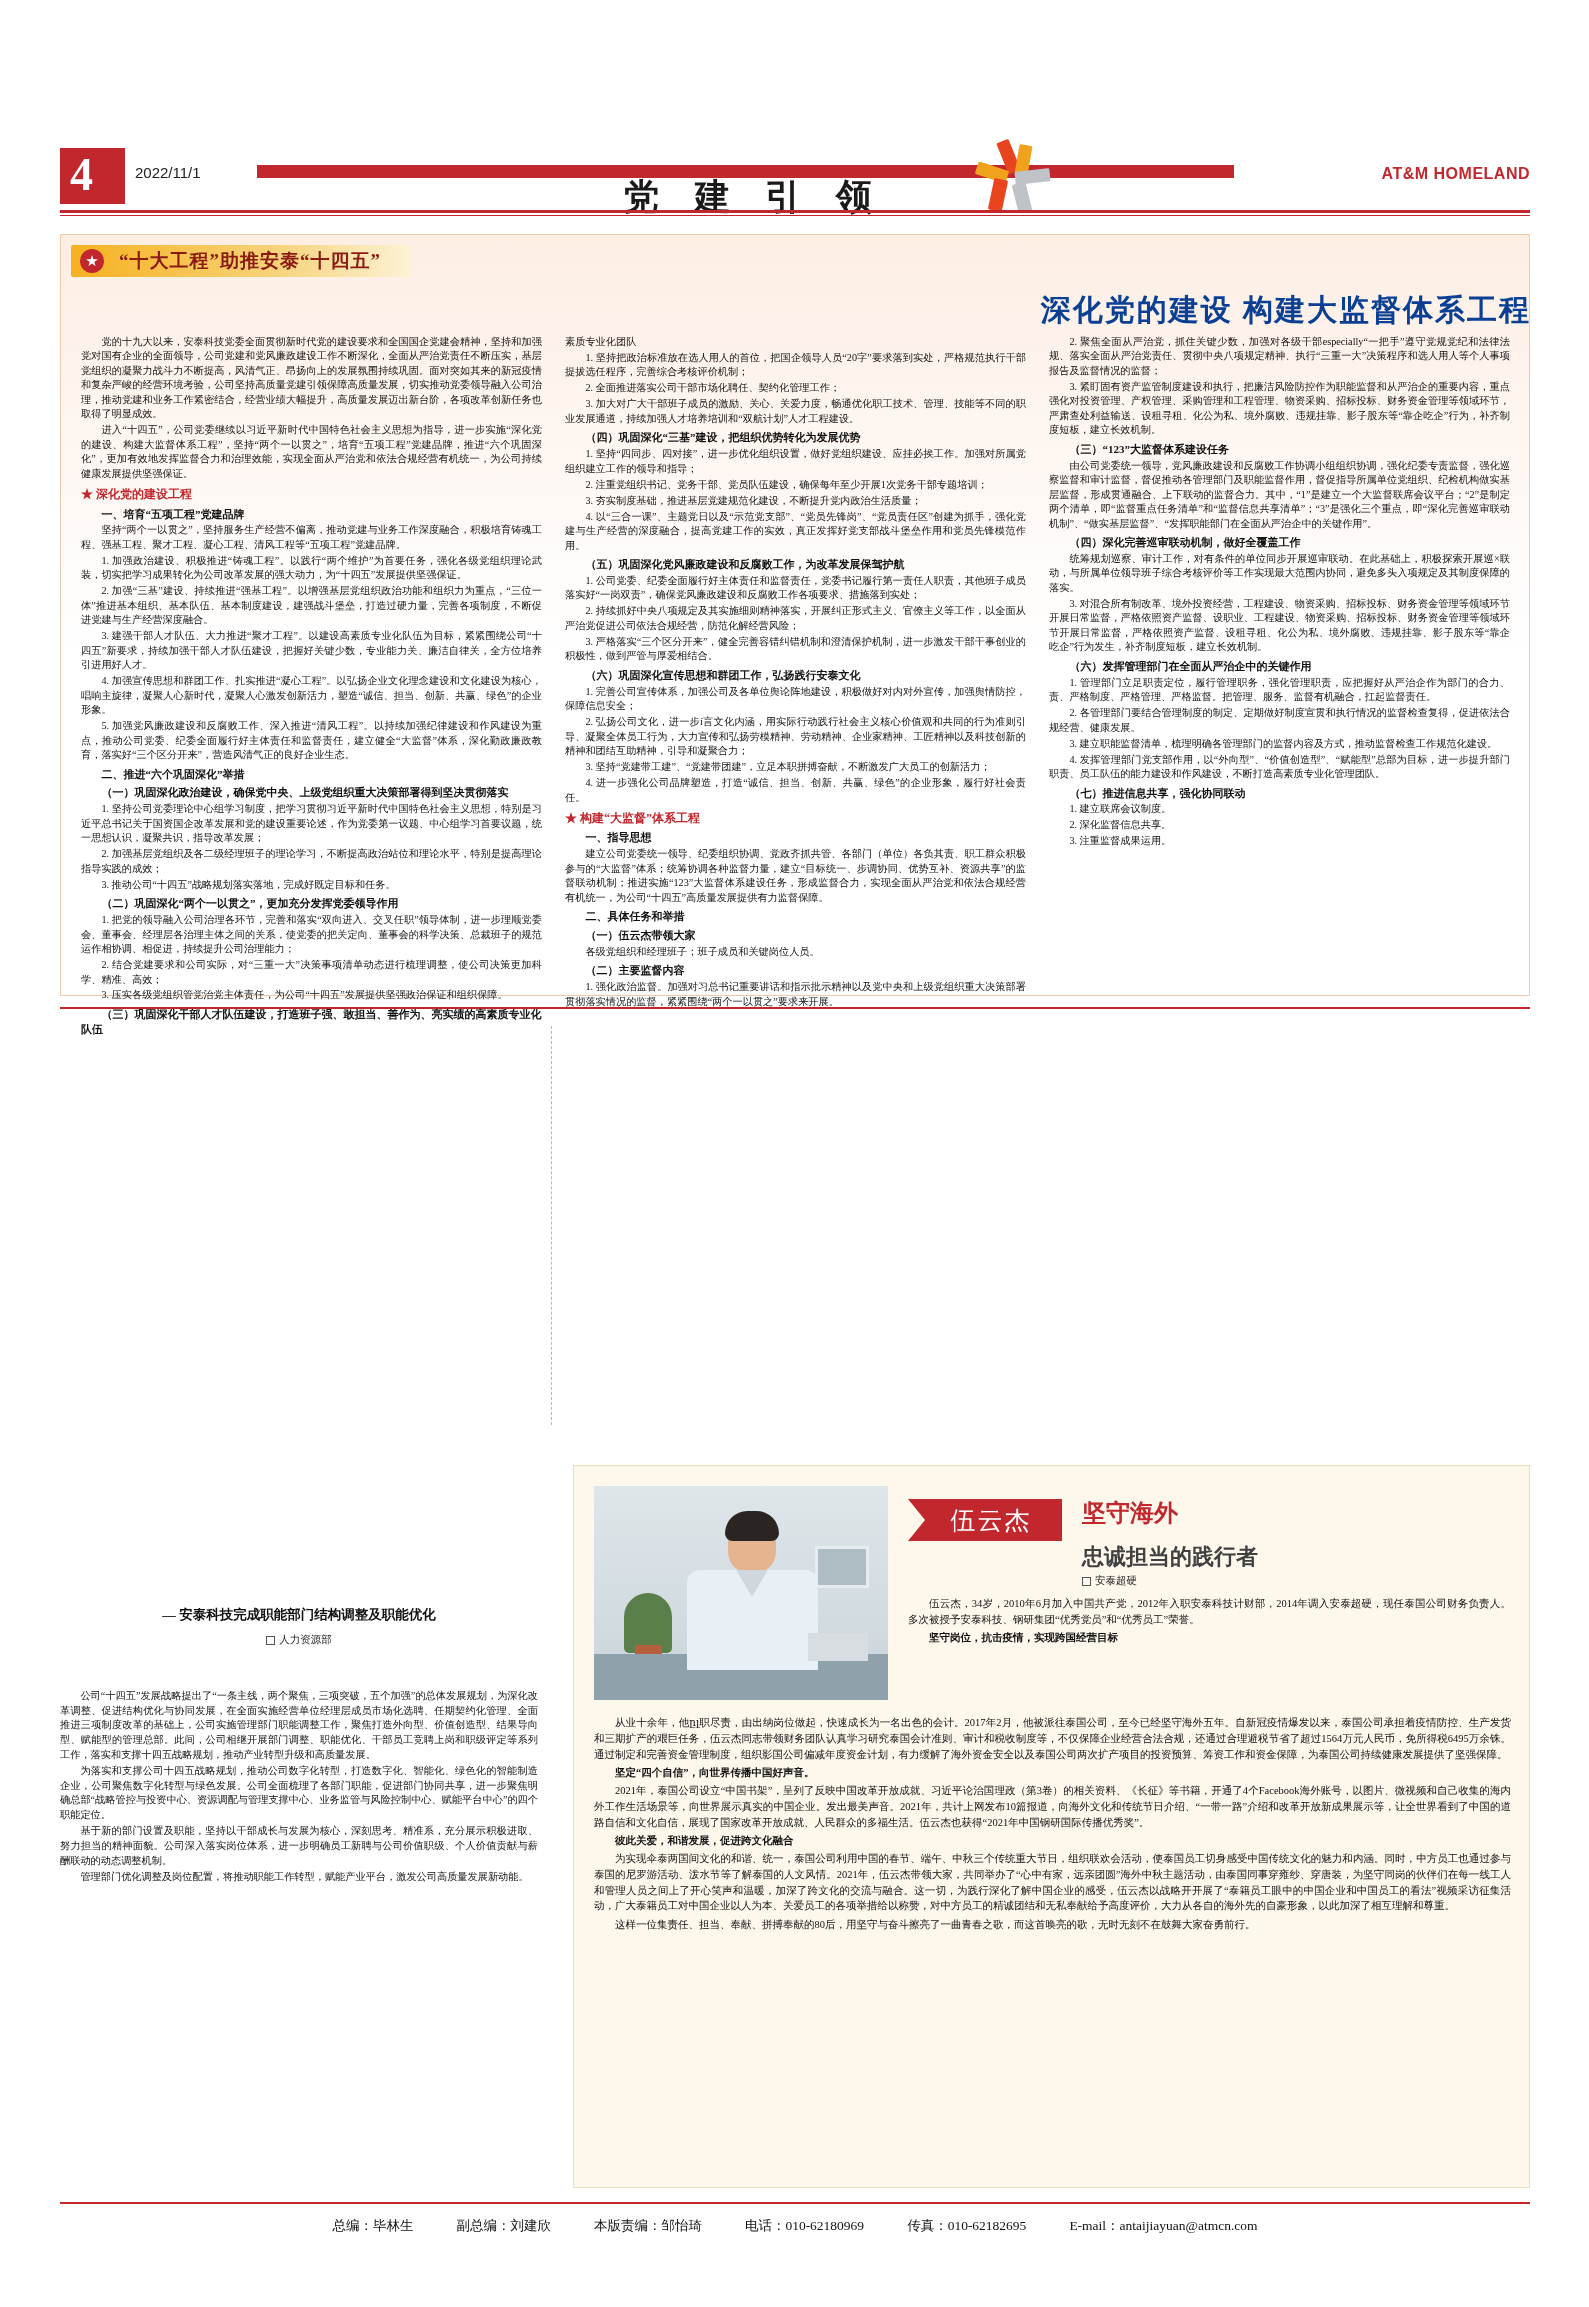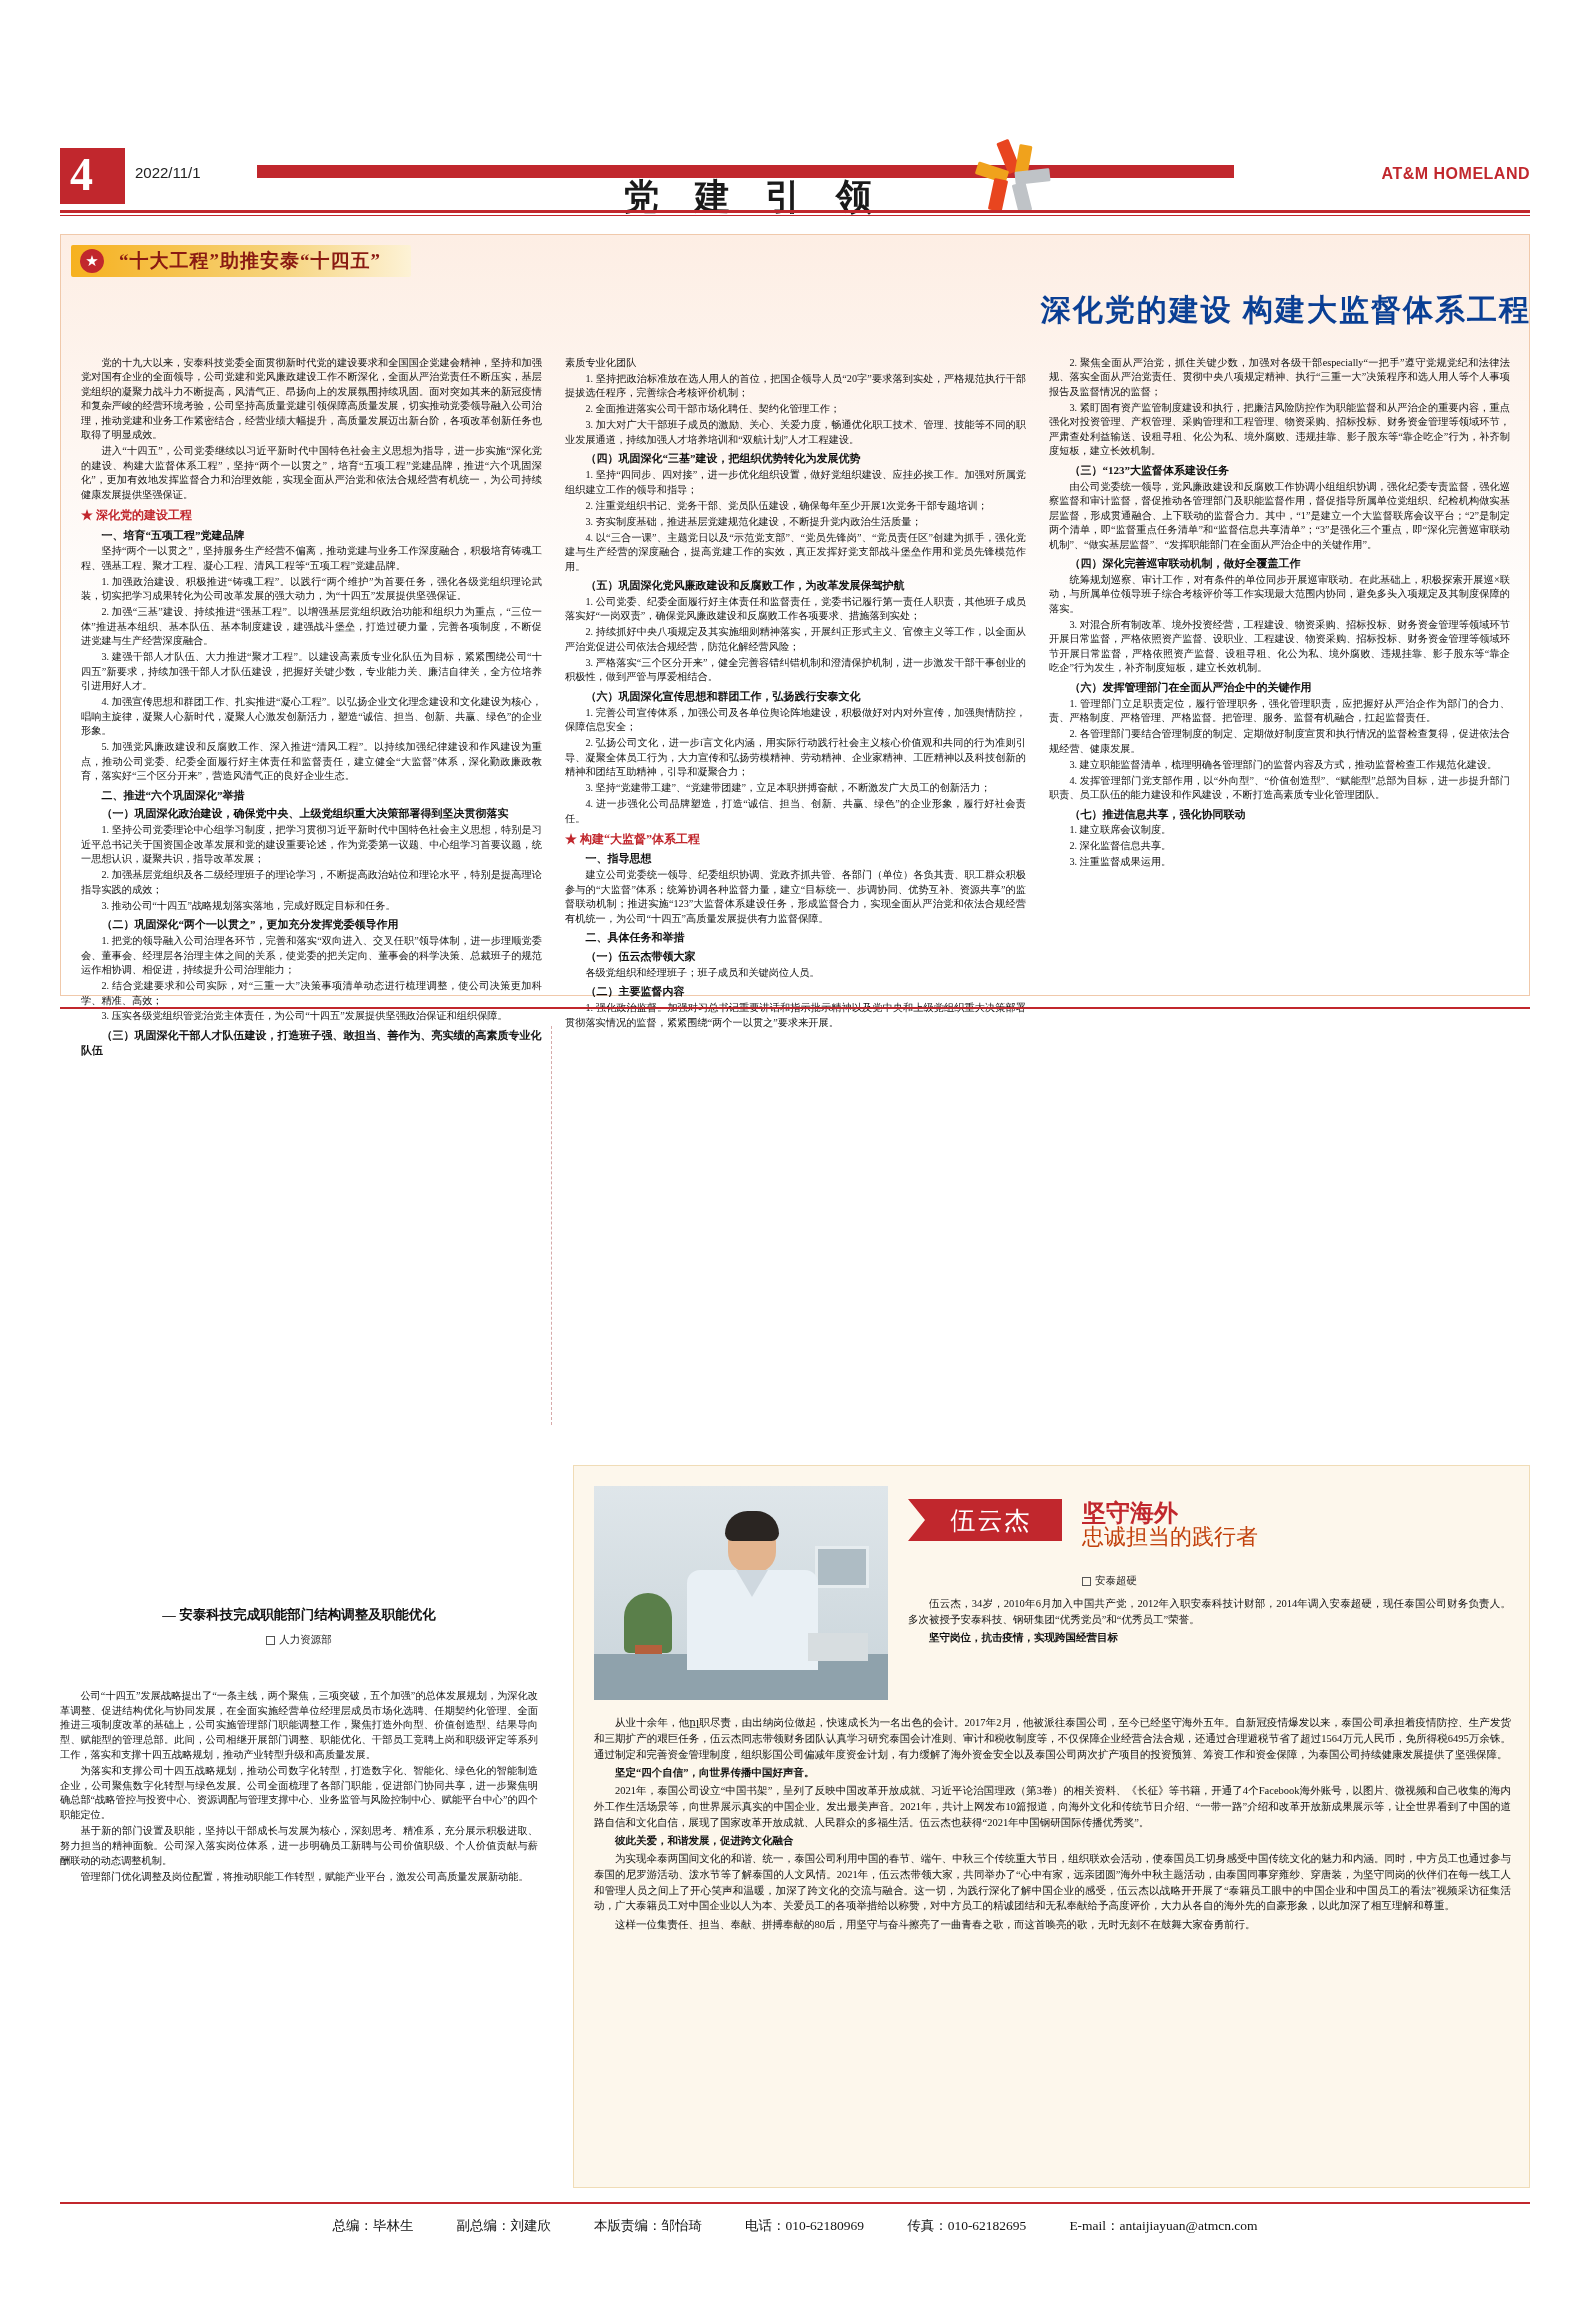--- a/index.html
+++ b/index.html
@@ -103,21 +103,21 @@
   .feature-title {
     position: absolute; left: 0; top: 55px; width: 1470px;
     text-align: right; font-size: 30px; font-weight: bold;
     color: #0a3f94; letter-spacing: 2px;
     font-family: Liberation Sans, sans-serif;
   }
   .cols3 {
     position: absolute; left: 20px; top: 100px; width: 1430px; height: 648px;
     display: flex; gap: 23px;
   }
-  .col { width: 461px; margin-top: 21px; }
+  .col { width: 461px; }
   .col p {
     margin: 0 0 1.5px 0;
     font-size: 10.2px; line-height: 1.42;
     text-align: justify; text-indent: 20.4px;
     font-family: "Liberation Serif", "DejaVu Serif", serif;
   }
   .col p.noind { text-indent: 0; }
   .col h4 {
     margin: 4px 0 2px 0; font-size: 11px; font-weight: bold;
     text-indent: 20.4px; line-height: 1.35;
@@ -185,21 +185,21 @@
     position: absolute; left: 334px; top: 33px; width: 154px; height: 42px;
     background: #c1272d;
     clip-path: polygon(0 0, 100% 0, 100% 100%, 0 100%, 17px 50%);
     display: flex; align-items: center; justify-content: center;
   }
   .name-flag span { color:#fff; font-size: 25px; font-weight: normal; letter-spacing: 2px; padding-left: 12px;}
   .profile-h1 {
     position: absolute; left: 508px; top: 31px; font-size: 24px; font-weight: bold; color:#c1272d;
   }
   .profile-h2 {
-    position: absolute; left: 508px; top: 56px; font-size: 22px; font-weight: normal; color:#c2410c;
+    position: absolute; left: 508px; top: 76px; font-size: 22px; font-weight: bold; color:#404040;
   }
   .profile-byline {
     position: absolute; left: 508px; top: 108px; font-size: 10.5px; color:#222;
   }
   .profile-byline .box { display:inline-block; width:9px; height:9px; border:0.5px solid #555; margin-right:4px; vertical-align: middle;}
   .profile-body {
     position: absolute; left: 334px; top: 130px; width: 603px;
   }
   .profile-body2 {
     position: absolute; left: 20px; top: 249px; width: 917px;

